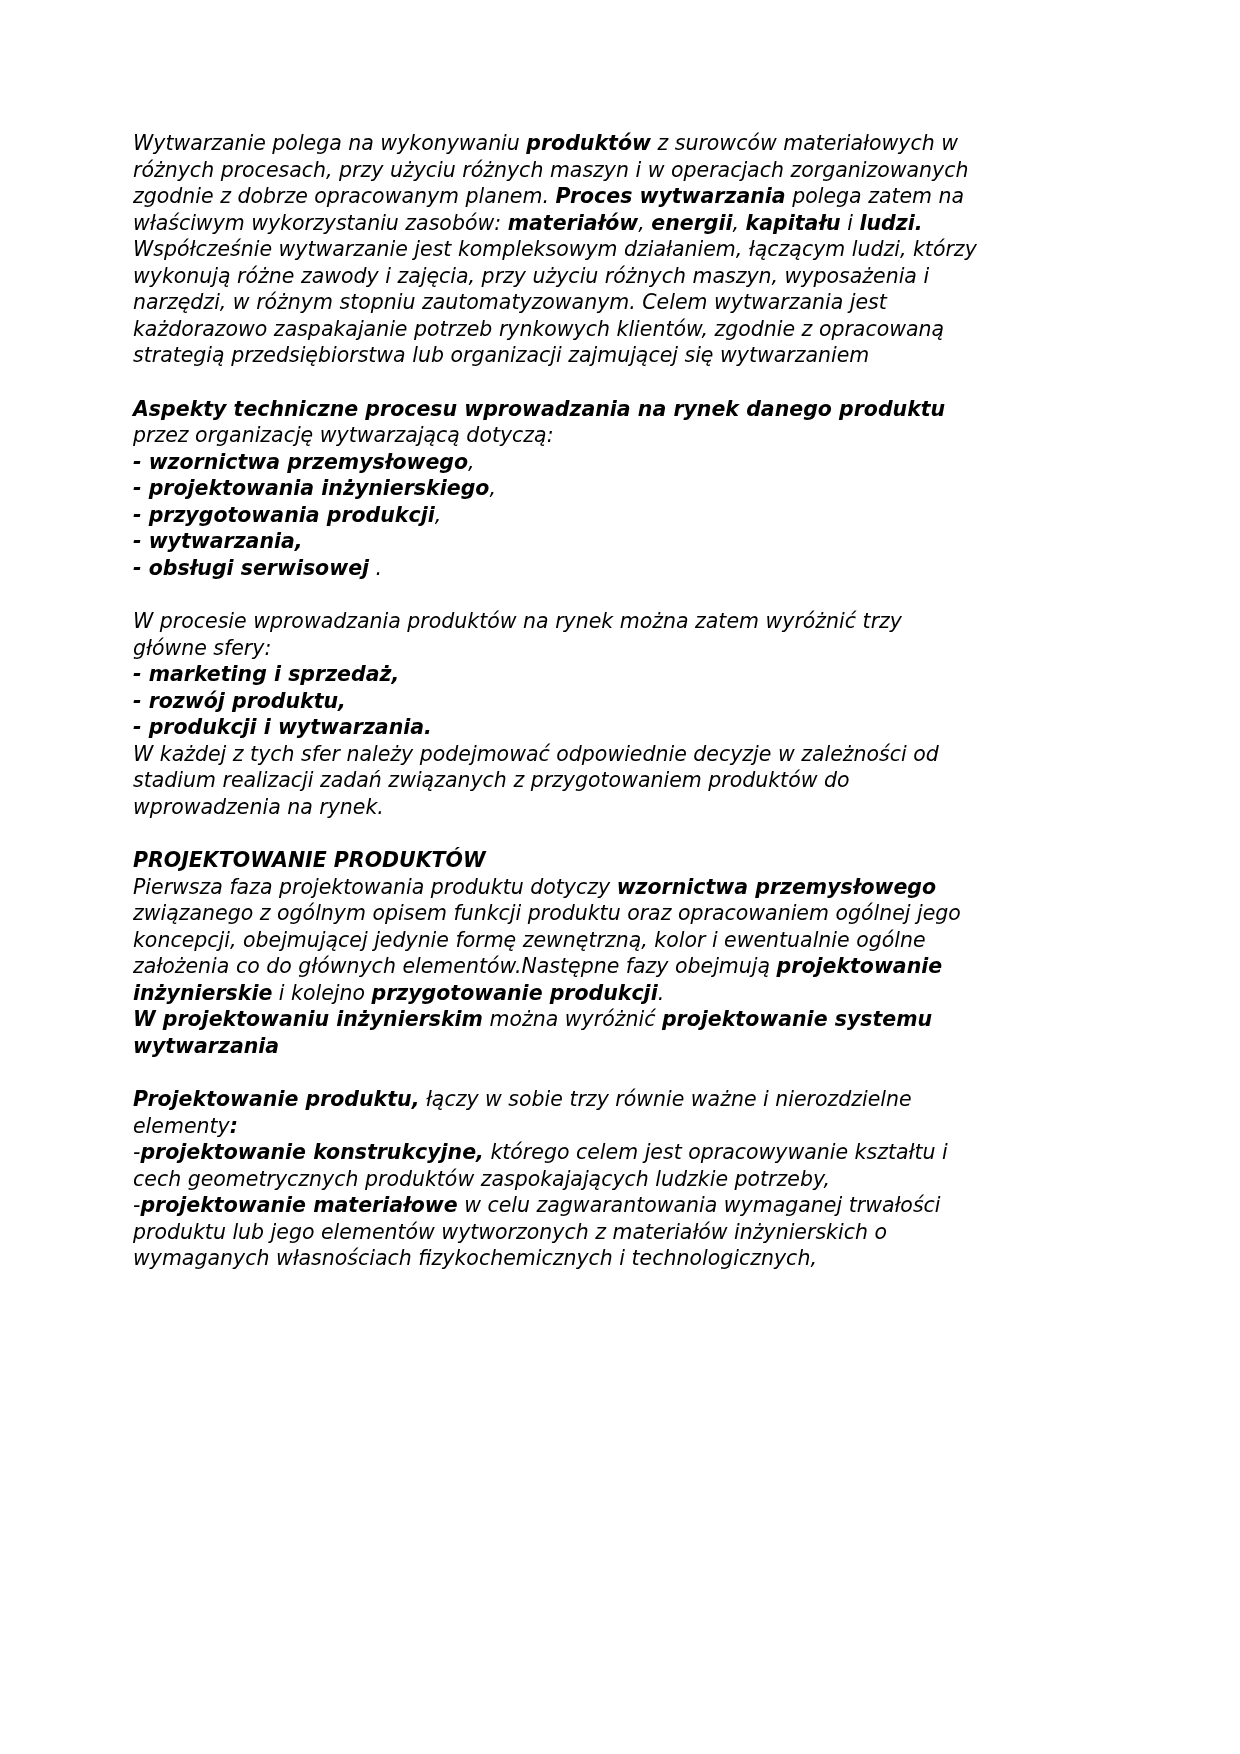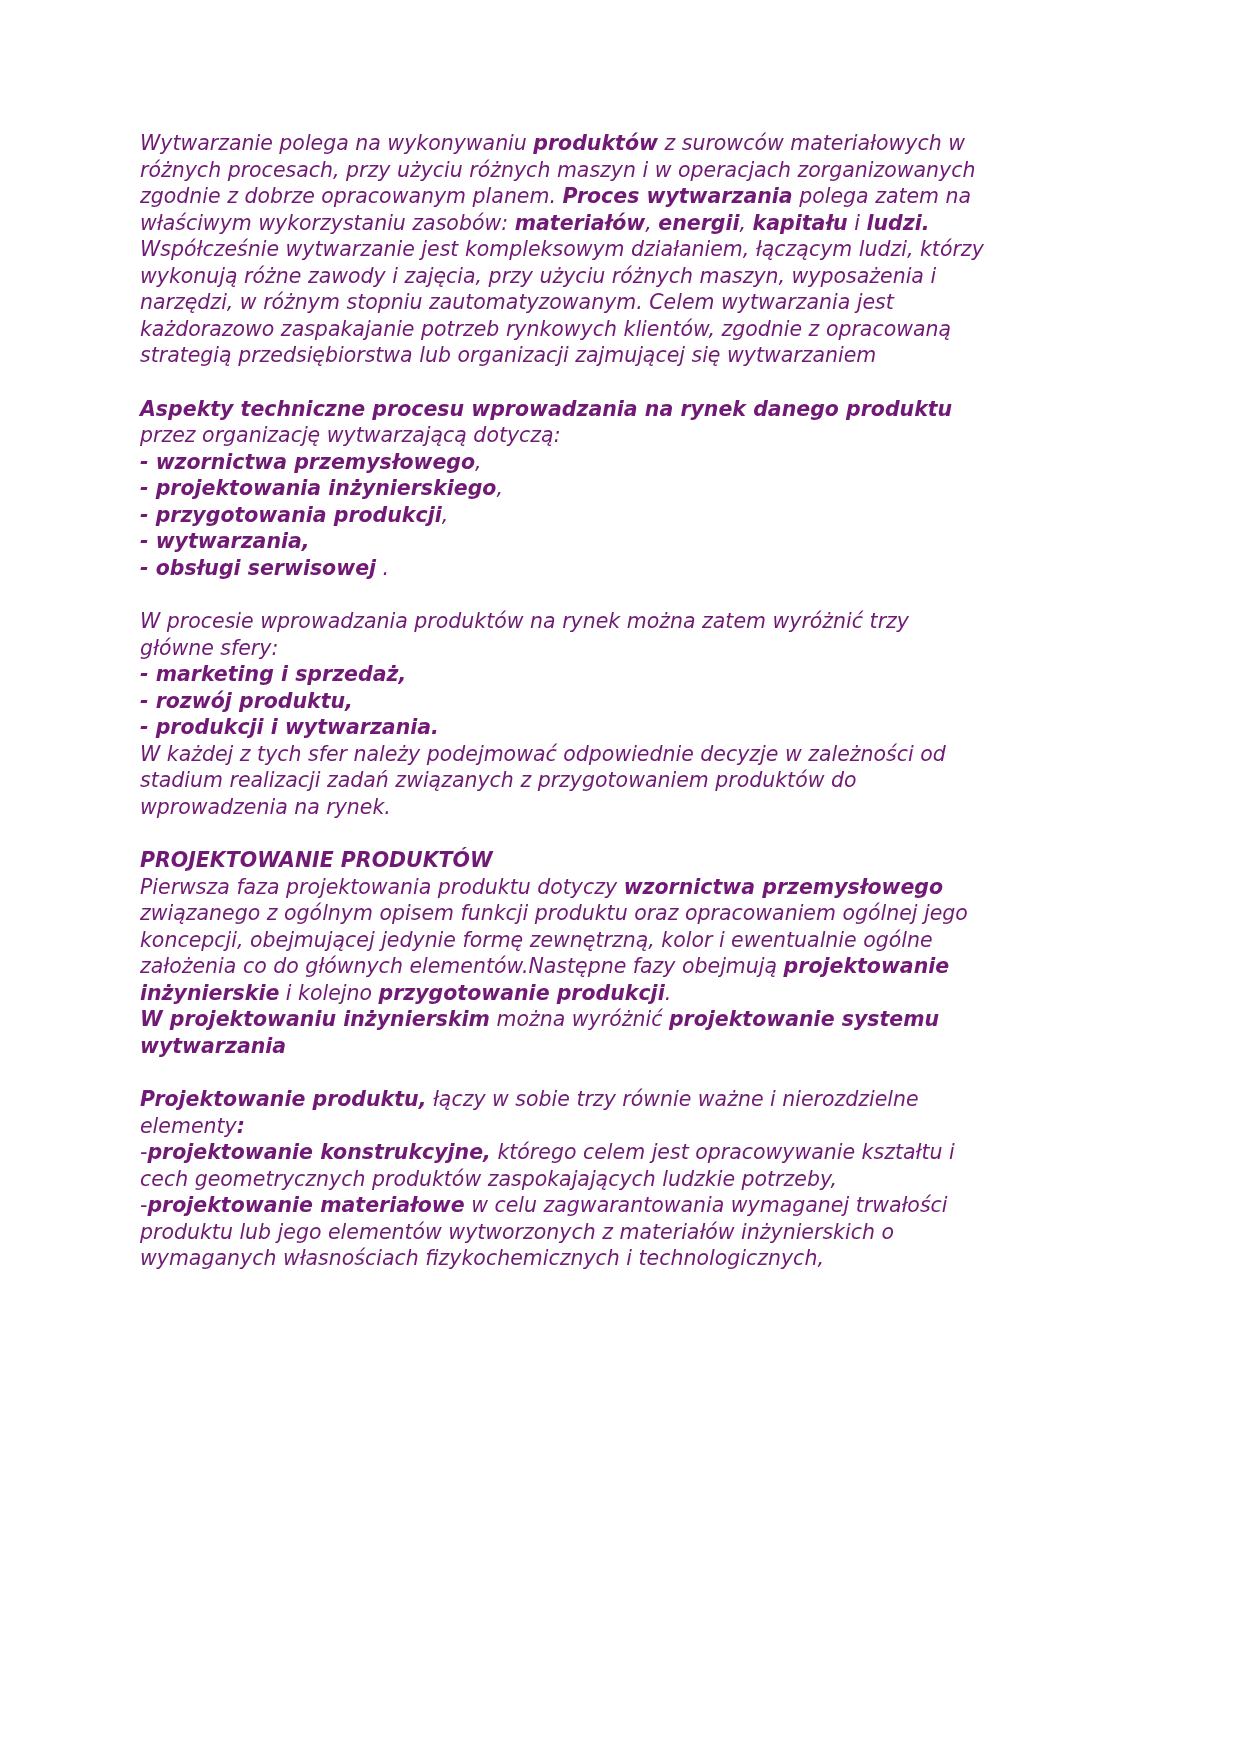--- a/index.html
+++ b/index.html
@@ -9,28 +9,28 @@
   }
   .page {
     position: relative;
     width: 1240px;
     height: 1754px;
     background: #ffffff;
     overflow: hidden;
   }
   .content {
     position: absolute;
-    left: 140px;
+    left: 133px;
     top: 130px;
     width: 848px;
     font-family: "DejaVu Sans", "Liberation Sans", sans-serif;
     font-style: italic;
     font-size: 20.5px;
     line-height: 26.5px;
-    color: #701a75;
+    color: #000000;
   }
   .block {
     margin: 0 0 27px 0;
   }
   .block:last-child {
     margin-bottom: 6px;
   }
   .bold {
     font-weight: bold;
   }

